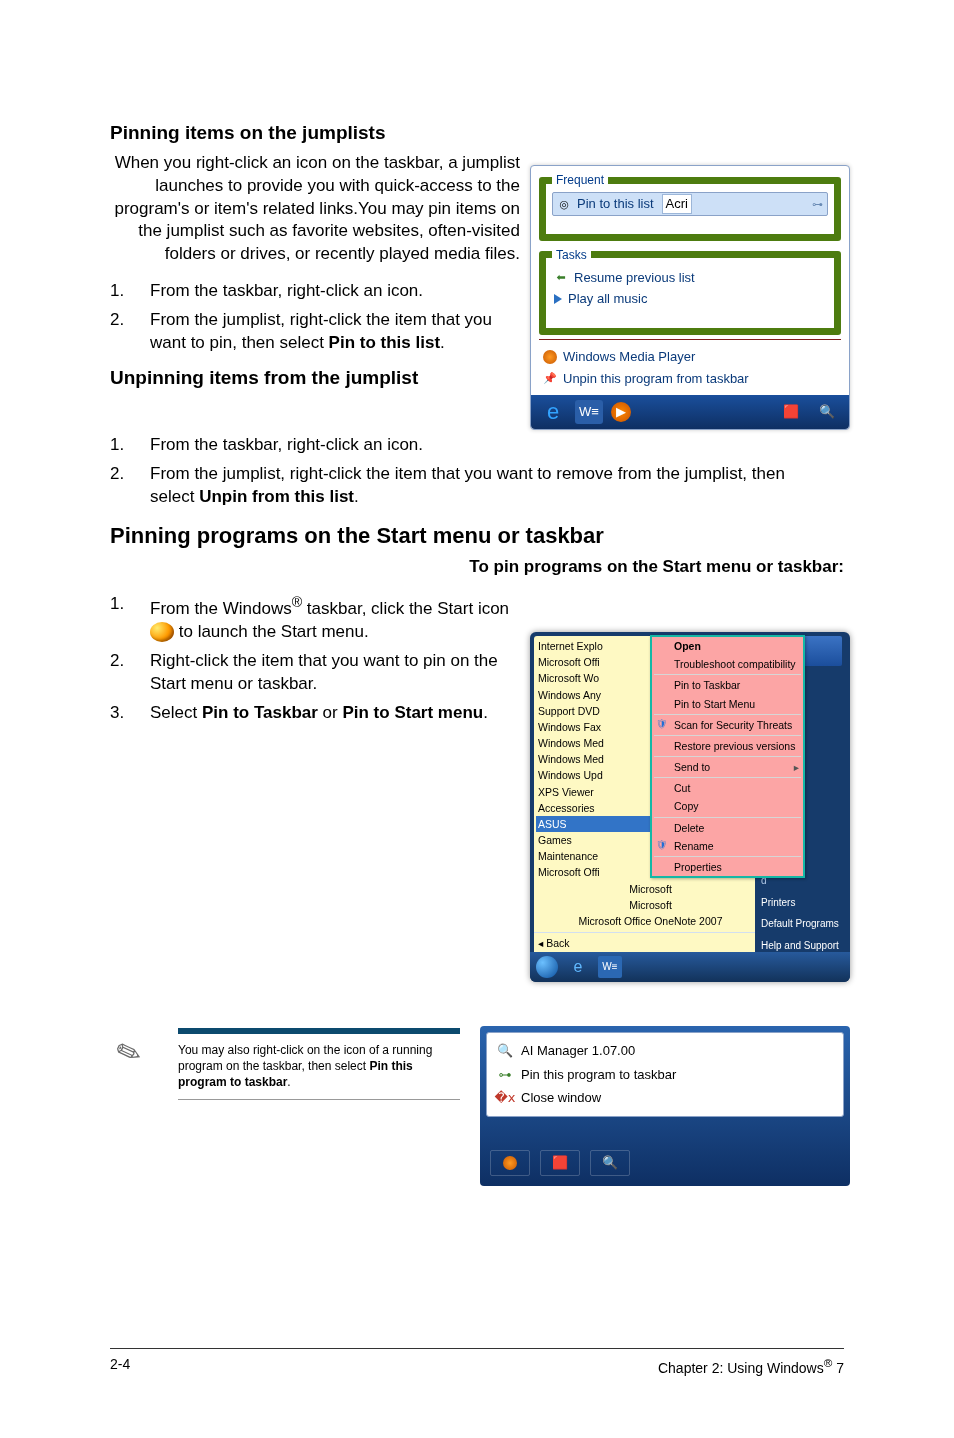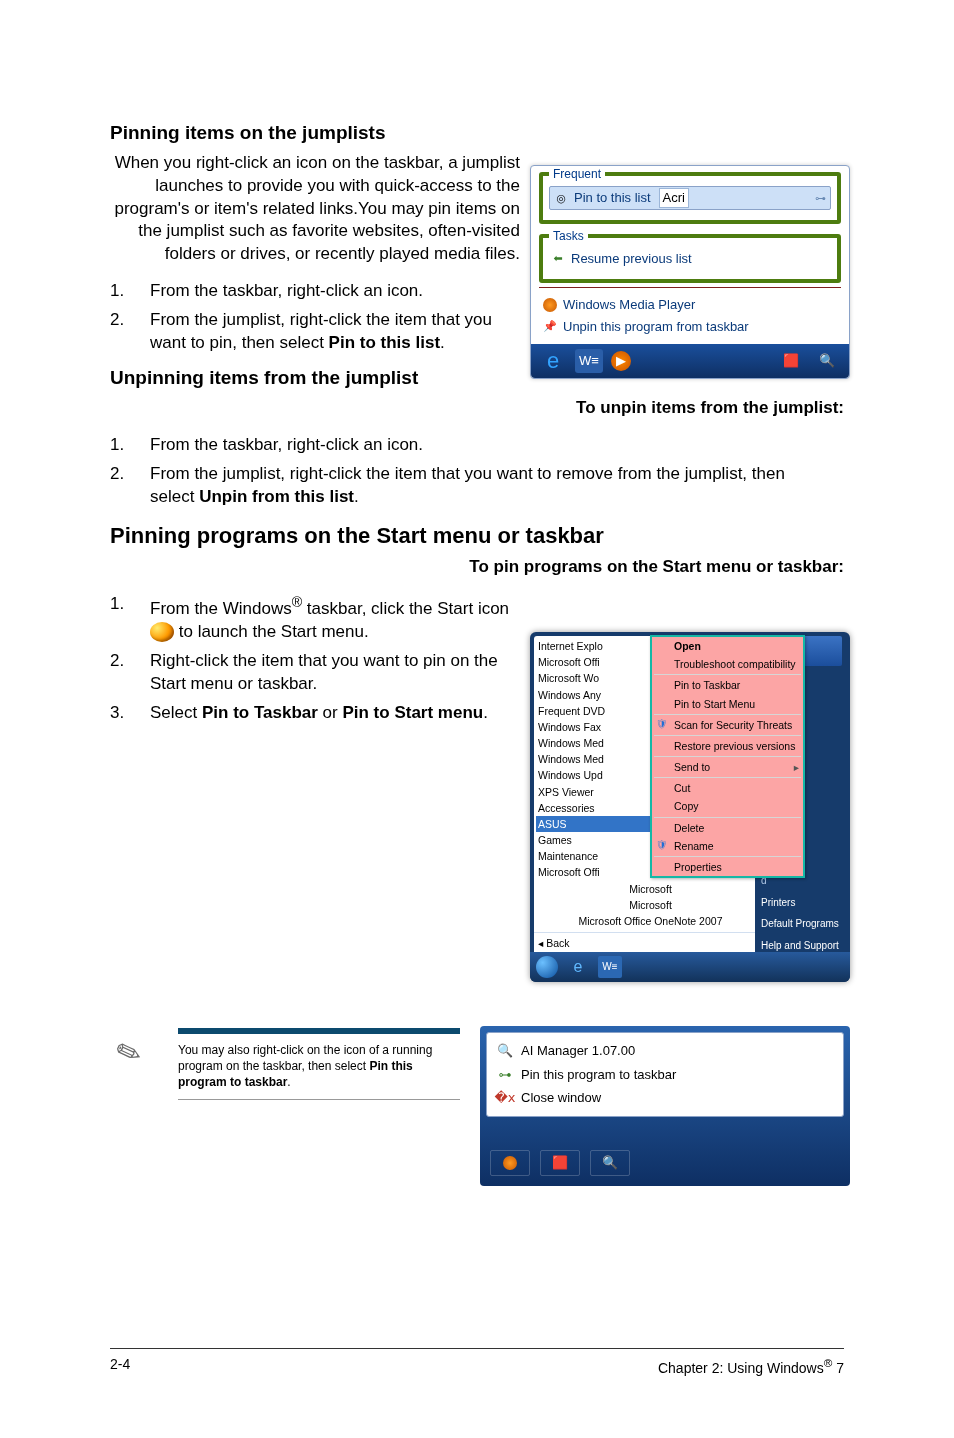--- a/index.html
+++ b/index.html
@@ -38,21 +38,21 @@
     border-radius:50%; background: radial-gradient(circle at 30% 30%, #ffec6e, #ff9a00 55%, #c85300);
     box-shadow: inset -2px -2px 3px rgba(0,0,0,.3);
   }
   
   .jumplist {
     position:absolute; top:165px; left:530px; width:320px;
     background:#fff; border:1px solid #8aa2c8; border-radius:4px;
     font-family: "Segoe UI", Tahoma, sans-serif; font-size:13px;
     box-shadow:0 0 4px rgba(0,0,0,.2);
   }
-  .jumplist fieldset { border:4px solid #4d7c0f; border-radius:3px; margin:0 8px 4px 8px; padding:4px 6px 10px 6px;}
+  .jumplist fieldset { border:7px solid #4d7c0f; border-radius:3px; margin:6px 8px 4px 8px; padding:4px 6px 18px 6px;}
   .jumplist legend { color:#003a89; font-size:12px; padding:0 4px;}
   .jl-row { display:flex; align-items:center; gap:6px; padding:2px 2px;}
   .blue { color:#0a3a7a; }
   .jumplist .hl { background:#cde0f7; border:1px solid #8aa2c8; border-radius:2px; padding:1px 4px; display:flex; align-items:center; gap:6px;}
   .pin {font-size:11px; color:#6a8bb5;}
   .jl-taskbar { height:34px; background:linear-gradient(#1a4f9c,#0e2f63); display:flex; align-items:center; gap:8px; padding:0 8px; border-radius:0 0 4px 4px;}
   .tb-icon { width:28px; height:24px; border-radius:3px; background:#2a5ea8; display:flex; align-items:center; justify-content:center; color:#fff; font-size:13px;}
   .tb-icon.ie{ background:transparent; color:#32a3ff; font-size:22px;}
   .tb-icon.wmp{ width:20px;height:20px;border-radius:50%;background:radial-gradient(circle,#ff8800,#c85100);color:#fff;}
   .tb-icon.red{ background:transparent;}
@@ -60,21 +60,21 @@
   .ico.back{ color:#3a7f2a;}
   .ico.play{ width:0;height:0;border-left:8px solid #2a70c2;border-top:5px solid transparent;border-bottom:5px solid transparent;}
   .ico.wmp{ width:14px;height:14px;border-radius:50%;background:radial-gradient(circle,#ff9a22,#c65600);}
   .ico.pin{ color:#2a70c2;}
   
   .startmenu {
     position:absolute; top:632px; left:530px; width:320px; height:350px;
     background:#163b6b; border-radius:6px; display:flex; font-family:"Segoe UI",Tahoma,sans-serif; font-size:10.5px;
     box-shadow:0 0 6px rgba(0,0,0,.4);
   }
-  .sm-left { flex:1; background:#ffffff; margin:4px 0 4px 4px; border-radius:3px 0 0 3px; display:flex; flex-direction:column;}
+  .sm-left { flex:1; background:#fef9c3; margin:4px 0 4px 4px; border-radius:3px 0 0 3px; display:flex; flex-direction:column;}
   .sm-left .items{ flex:1; overflow:hidden; padding:2px;}
   .sm-left .items div{ padding:1px 2px; white-space:nowrap; overflow:hidden; text-overflow:clip;}
   .sm-left .sel{ background:#3274c7; color:#fff; }
   .sm-left .sub{ padding-left:14px !important;text-align:center;}
   .sm-left .back{ border-top:1px solid #d2dff0; padding:3px 4px;}
   .sm-left .search{ border-top:1px solid #d2dff0; padding:3px;}
   .sm-left .search .box{ border:1px solid #a0b7d6; border-radius:2px; height:18px; display:flex; align-items:center; justify-content:space-between; padding:0 4px; color:#8a8a8a; font-style:italic;}
   .sm-ctx {
     position:absolute; top:3px; left:120px; width:155px; background:#fca5a5; border:2px solid #14b8a6; box-shadow:1px 1px 3px rgba(0,0,0,.3); font-size:10.5px;
   }
@@ -177,20 +177,24 @@
       <span style="background:#fff;border:1px solid #9cb6d8;padding:0 3px;margin-left:2px">Acri</span>
       <span style="margin-left:auto" class="pin">⊶</span>
     </div>
   </fieldset>
   <fieldset>
     <legend>Tasks</legend>
     <div class="jl-row">
       <span class="ico back">⬅</span>
       <span class="blue">Resume previous list</span>
     </div>
+    <div class="jl-row">
+      <span class="ico play"></span>
+      <span class="blue">Play all music</span>
+    </div>
   </fieldset>
   <div style="border-top:1px solid #7f1d1d;margin:2px 8px 0 8px;padding:6px 2px">
     <div class="jl-row">
       <span class="ico wmp"></span>
       <span class="blue">Windows Media Player</span>
     </div>
     <div class="jl-row">
       <span class="ico pin">📌</span>
       <span class="blue">Unpin this program from taskbar</span>
     </div>
@@ -205,21 +209,21 @@
   </div>
 </div>
 
 <div class="startmenu">
   <div class="sm-left">
     <div class="items">
       <div>Internet Explo</div>
       <div>Microsoft Offi</div>
       <div>Microsoft Wo</div>
       <div>Windows Any</div>
-      <div>Frequent DVD</div>
+      <div>Support DVD</div>
       <div>Windows Fax</div>
       <div>Windows Med</div>
       <div>Windows Med</div>
       <div>Windows Upd</div>
       <div>XPS Viewer</div>
       <div>Accessories</div>
       <div class="sel">ASUS</div>
       <div>Games</div>
       <div>Maintenance</div>
       <div>Microsoft Offi</div>

